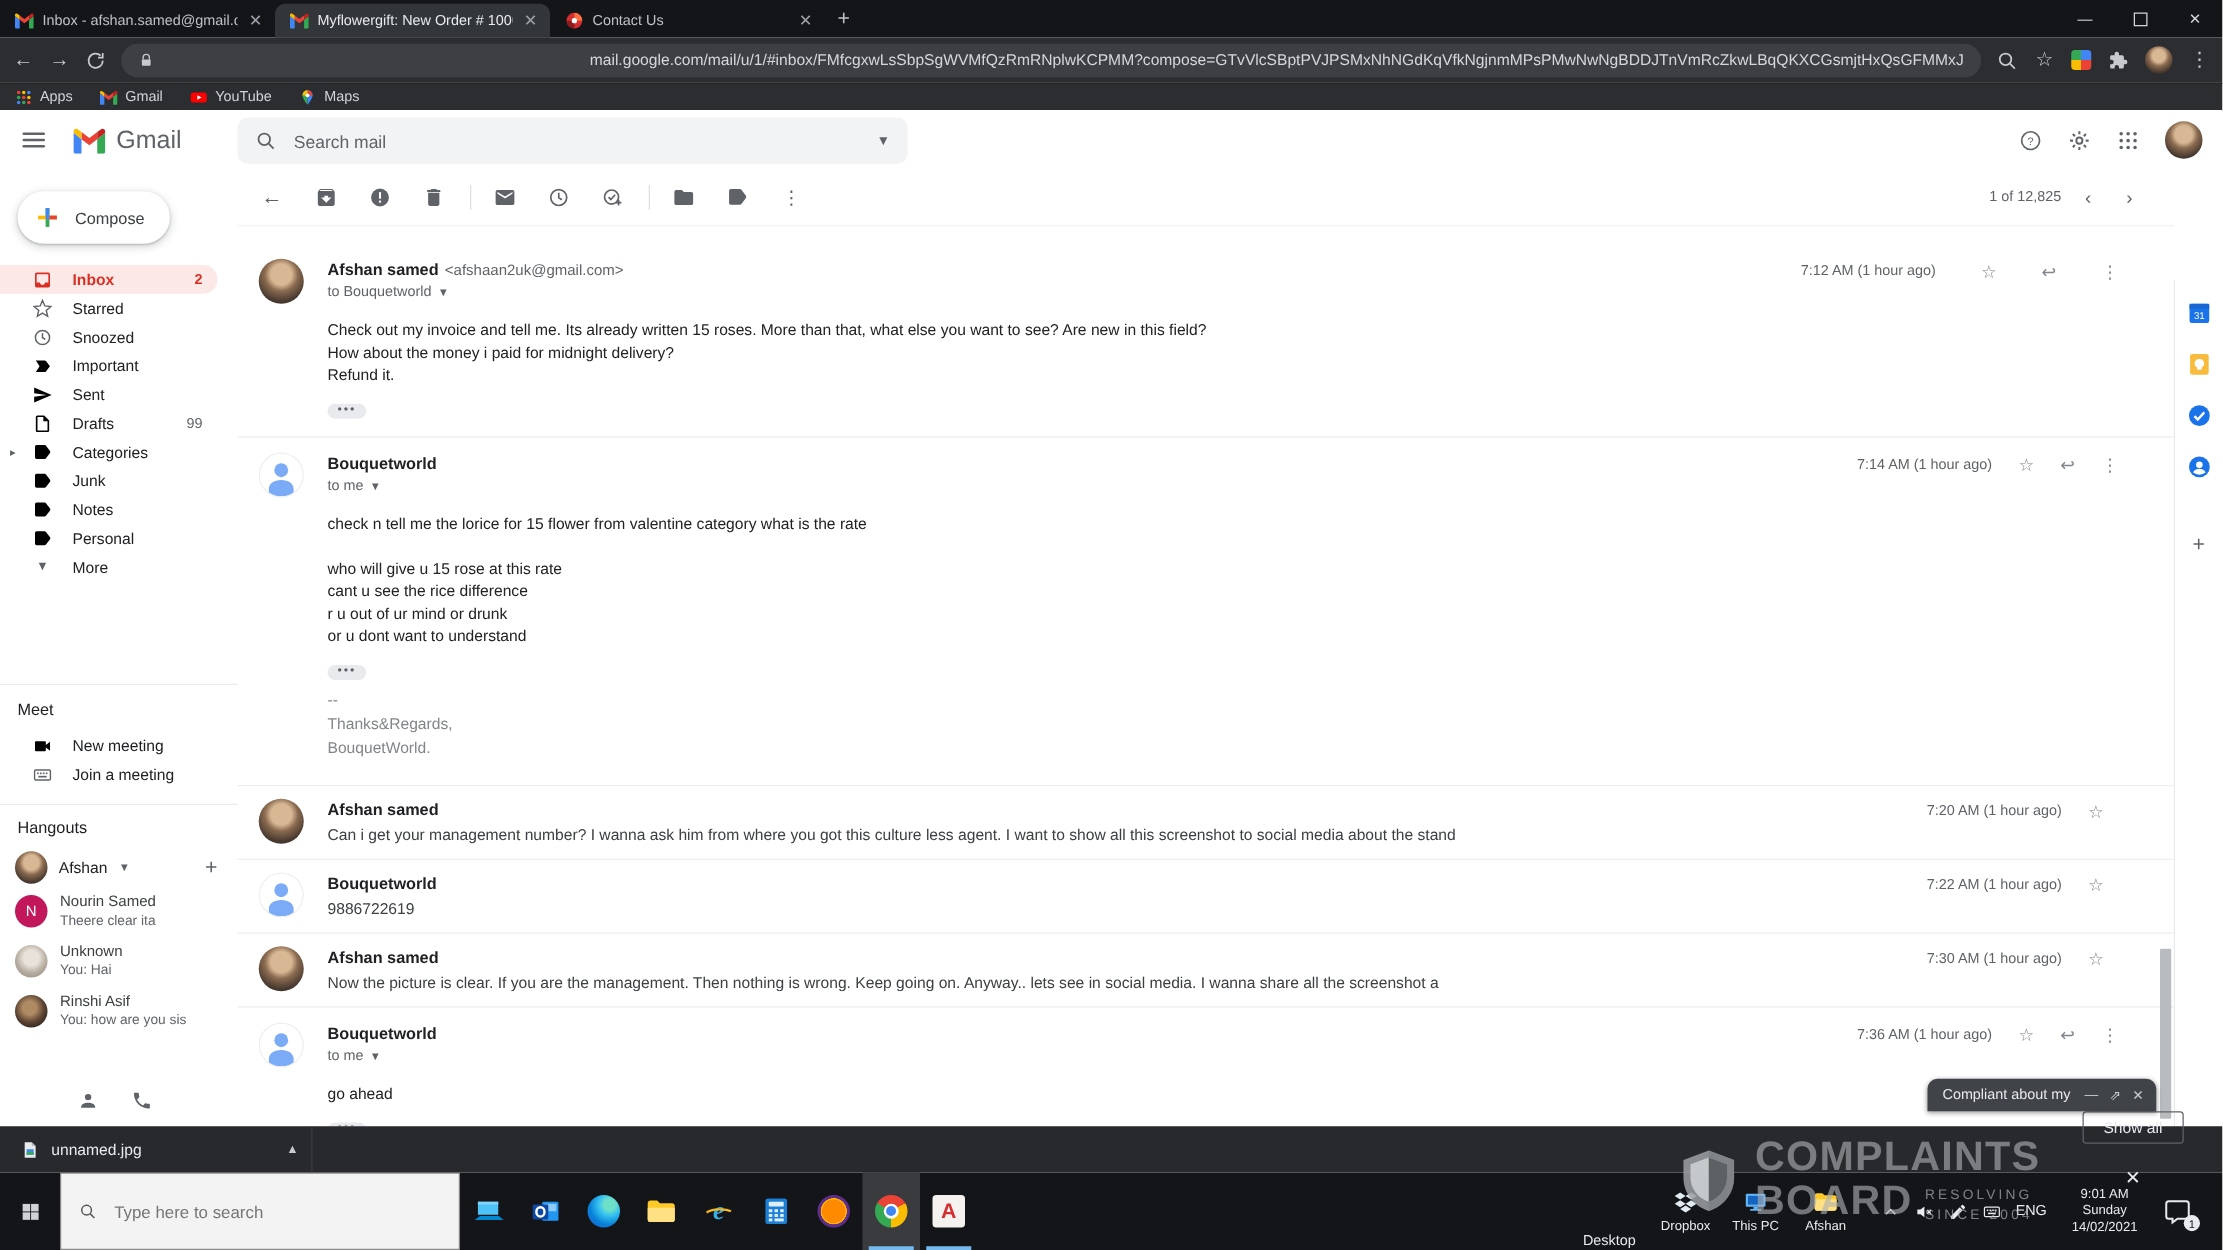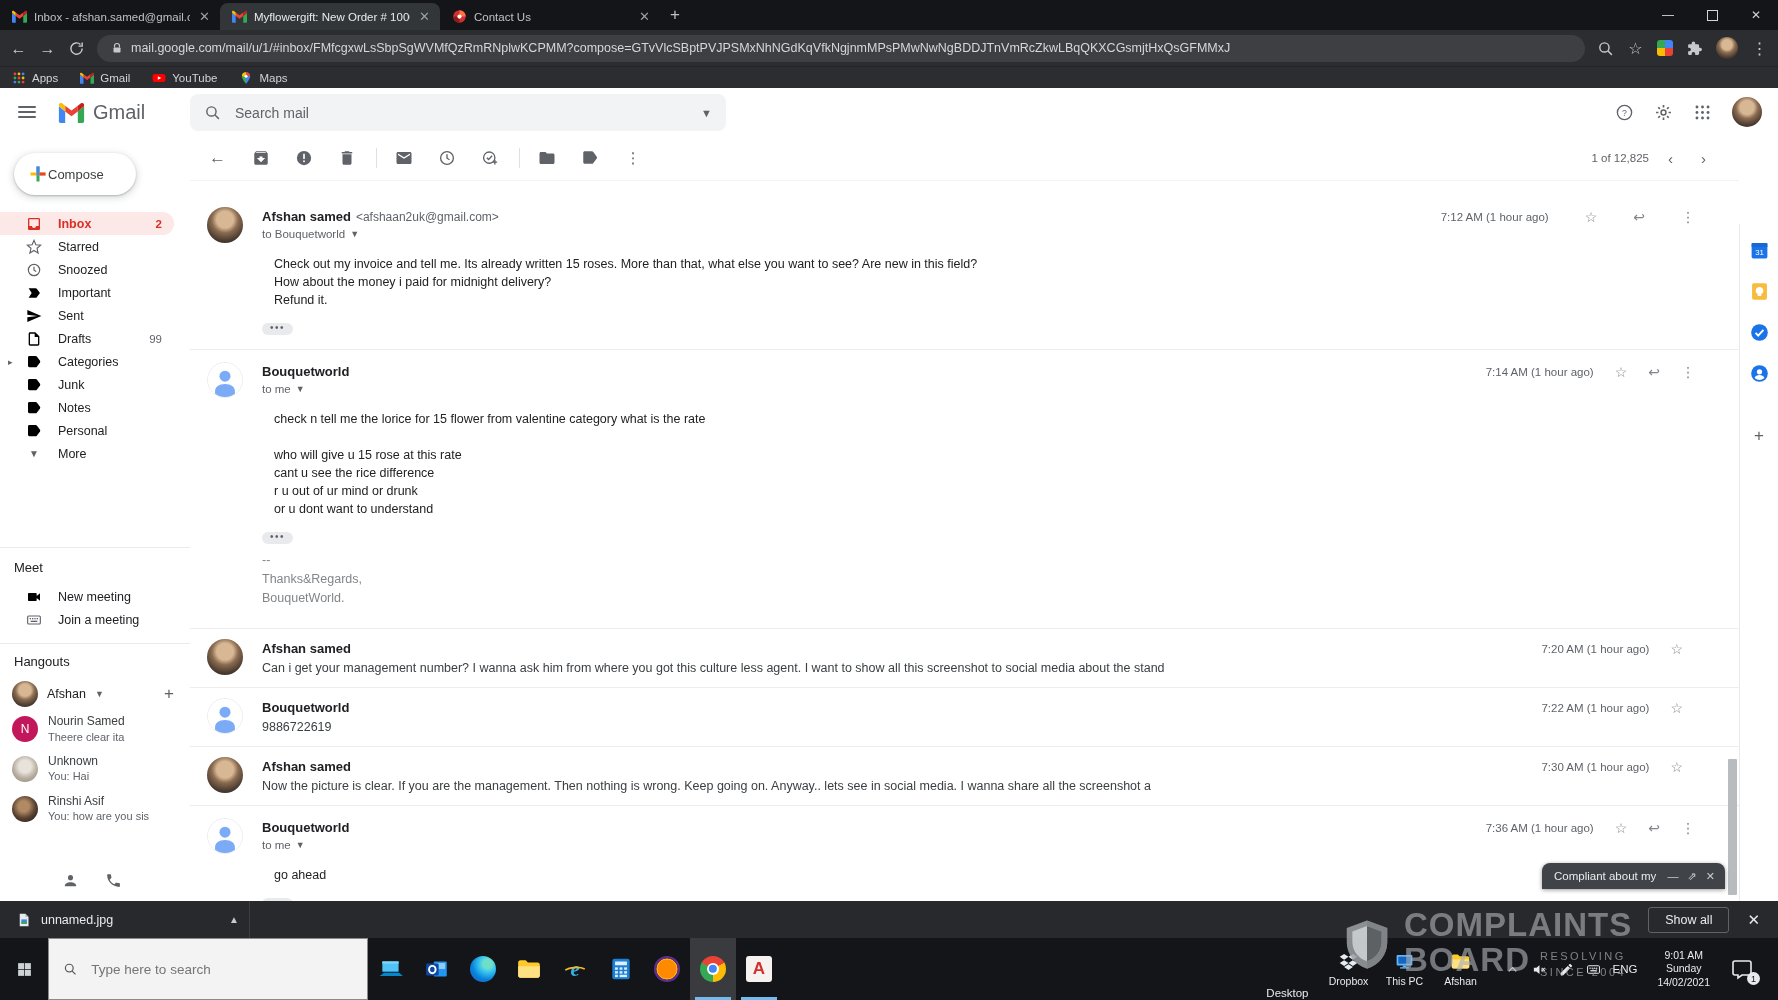--- a/index.html
+++ b/index.html
@@ -13,21 +13,21 @@
   .tab.active{background:#323639;color:#e8eaed;}
   .tab .fav{width:15px;height:15px;flex:0 0 15px;}
   .tab .ttl{flex:1;white-space:nowrap;overflow:hidden;}
   .tab .x{color:#9aa0a6;font-size:13px;padding:0 2px;}
   .newtab{color:#bdc1c6;font-size:17px;margin:0 0 5px 10px;}
   .wincontrols{margin-left:auto;display:flex;height:30px;}
   .wincontrols span{width:44px;display:flex;align-items:center;justify-content:center;color:#d2d5d9;font-size:12px;}
   .wc-max i{display:block;width:9px;height:9px;border:1px solid #d2d5d9;}
   .navbar{position:absolute;top:30px;left:0;right:0;height:36px;background:#2c2d30;display:flex;align-items:center;gap:12px;padding:0 10px;box-sizing:border-box;}
   .nav-ic{width:17px;height:17px;color:#c6c9ce;font-size:16px;line-height:17px;text-align:center;}
-  .urlpill{flex:1;height:27px;background:#3d3f43;border-radius:14px;display:flex;align-items:center;gap:8px;padding:0 14px;min-width:0;}
+  .urlpill{flex:1;height:27px;background:#3d3f43;border-radius:14px;display:flex;align-items:center;gap:8px;padding:0 14px;min-width:0;text-align:right;}
   .urlpill .lock{width:12px;height:13px;flex:0 0 12px;}
   .urltext{color:#d4d7db;font-size:12.5px;white-space:nowrap;overflow:hidden;flex:1;}
   .navright{display:flex;align-items:center;gap:13px;}
   .ext-col{width:16px;height:16px;border-radius:3px;background:conic-gradient(#4285f4 0 25%,#ea4335 0 50%,#fbbc04 0 75%,#34a853 0 100%);}
   .nav-avatar{width:22px;height:22px;border-radius:50%;background:radial-gradient(circle at 50% 35%,#d8b894 0 28%,#8a6b50 45%,#4a3b30 72%,#23201c 100%);}
   .bookmarks{position:absolute;top:66px;left:0;right:0;height:22px;background:#2c2d30;display:flex;align-items:center;gap:22px;padding-left:12px;border-top:1px solid #232426;}
   .bm{display:flex;align-items:center;gap:6px;color:#d0d3d8;font-size:11.5px;}
   .bm .fav{width:14px;height:14px;}
   
   .gmail{position:absolute;top:88px;left:0;height:813px;right:0;background:#fff;overflow:hidden;}
@@ -43,21 +43,21 @@
   .gm-search .mag{width:17px;height:17px;}
   .gm-search .caret{color:#5f6368;font-size:11px;}
   .gm-hright{margin-left:auto;display:flex;align-items:center;gap:20px;padding-right:16px;}
   .gm-hic{width:19px;height:19px;color:#5f6368;}
   .gm-avatar{width:30px;height:30px;border-radius:50%;background:radial-gradient(circle at 50% 35%,#d8b894 0 28%,#8a6b50 45%,#4a3b30 72%,#23201c 100%);}
   .gm-body{position:absolute;top:48px;left:0;right:39px;bottom:0;display:flex;}
   
   .sb{width:190px;flex:0 0 190px;position:relative;}
   .compose{margin:17px 0 0 14px;width:122px;height:42px;border-radius:21px;background:#fff;
            box-shadow:0 1px 2px rgba(60,64,67,.3),0 2px 6px 2px rgba(60,64,67,.15);
-           display:flex;align-items:center;padding-left:14px;box-sizing:border-box;font-size:13px;color:#3c4043;}
+           display:flex;align-items:center;gap:12px;padding-left:14px;box-sizing:border-box;font-size:13px;color:#3c4043;}
   .compose .plus{width:20px;height:20px;}
   .sb-list{margin-top:17px;}
   .sb-item{height:23px;display:flex;align-items:center;gap:16px;padding-left:26px;font-size:12.5px;color:#202124;position:relative;border-radius:0 14px 14px 0;margin-right:16px;}
   .sb-item .sic{width:16px;height:16px;flex:0 0 16px;color:#5f6368;}
   .sb-item .cnt{margin-left:auto;padding-right:12px;font-size:11.5px;color:#5f6368;}
   .sb-item.active{background:#fce8e6;color:#d93025;font-weight:bold;}
   .sb-item.active .cnt{color:#d93025;font-weight:bold;}
   .sb-item .pre{position:absolute;left:8px;font-size:9px;color:#5f6368;}
   .sb-sec{border-top:1px solid #e8eaed;margin-top:82px;padding-top:12px;}
   .sb-sec2{border-top:1px solid #e8eaed;margin-top:12px;padding-top:10px;}
@@ -91,21 +91,21 @@
   .msg-i0{padding-top:26px;}
   .msg-i0 .avatar{top:26px;}
   .msg-i0 .meta{top:28px;gap:36px;}
   .msg-i1{padding-bottom:20px;}
   .sender{font-size:13px;font-weight:bold;color:#202124;}
   .sender-email{font-size:12px;color:#5f6368;margin-left:5px;}
   .sub{font-size:11.5px;color:#5f6368;margin-top:3px;display:flex;align-items:center;gap:5px;}
   .sub .caret{font-size:9px;}
   .meta{position:absolute;right:44px;top:14px;display:flex;align-items:center;gap:21px;color:#5f6368;font-size:11.5px;}
   .meta .mic{font-size:14px;color:#80868b;}
-  .msg-body{margin-top:15px;font-size:12.5px;color:#222;line-height:18px;margin-left:12px;}
+  .msg-body{margin-top:15px;font-size:12.5px;color:#222;line-height:18px;}
   .msg-body .blank{height:18px;}
   .trim-chip{display:inline-block;background:#e8eaed;border-radius:7px;padding:1px 8px 3px;color:#5f6368;font-size:10px;letter-spacing:1.5px;margin-top:14px;line-height:8px;}
   .sig{margin-top:7px;font-size:12.5px;color:#828689;line-height:19px;}
   .msg.collapsed{padding:10px 60px 12px 72px;cursor:pointer;}
   .msg.collapsed .avatar{top:10px;}
   .msg.collapsed .meta{top:12px;right:56px;}
   .snippet{margin-top:4px;font-size:12.5px;color:#3c4043;white-space:nowrap;overflow:hidden;}
   
   .strip{position:absolute;top:136px;right:0;width:39px;height:765px;border-left:1px solid #e8eaed;background:#fff;
          display:flex;flex-direction:column;align-items:center;padding-top:16px;gap:20px;box-sizing:border-box;}
@@ -117,21 +117,21 @@
           box-shadow:0 1px 4px rgba(0,0,0,.4);display:flex;align-items:center;gap:9px;padding:0 10px 0 12px;box-sizing:border-box;z-index:30;}
   .cmpmin .ct{flex:1;color:#e8eaed;font-size:11.5px;white-space:nowrap;overflow:hidden;}
   .cmpmin .ci{color:#c8cbce;font-size:11px;}
   
   .dlbar{position:absolute;top:901px;left:0;right:0;height:37px;background:#28292c;display:flex;align-items:center;z-index:20;}
   .dlchip{display:flex;align-items:center;gap:10px;width:233px;padding-left:16px;}
   .dl-fic{width:15px;height:18px;}
   .dlname{color:#e8eaed;font-size:12.5px;flex:1;}
   .dlcaret{color:#c8cbce;font-size:10px;margin-right:10px;}
   .dlsep{width:1px;height:37px;background:#3d3e41;}
-  .dlright{margin-left:auto;display:flex;align-items:center;gap:18px;padding-right:18px;}
+  .dlright{margin-left:auto;display:flex;align-items:center;gap:18px;padding-right:31px;flex-direction:column;}
   .showall{border:1px solid #5f6368;border-radius:3px;color:#e8eaed;font-size:12.5px;padding:5px 16px;}
   .dlx{color:#e8eaed;font-size:15px;}
   
   .taskbar{position:absolute;top:938px;left:0;right:0;height:62px;background:#141518;display:flex;align-items:stretch;z-index:10;}
   .startbtn{width:48px;display:flex;align-items:center;justify-content:center;}
   .startbtn .ico{width:17px;height:17px;}
   .tsearch{width:320px;background:#f3f3f3;border:1px solid #8a8a8a;display:flex;align-items:center;gap:12px;padding:0 14px;box-sizing:border-box;}
   .tsearch .mag{width:16px;height:16px;}
   .tsearch input{border:0;outline:none;background:transparent;font-size:13.5px;color:#444;width:100%;font-family:inherit;}
   .tapps{display:flex;}

